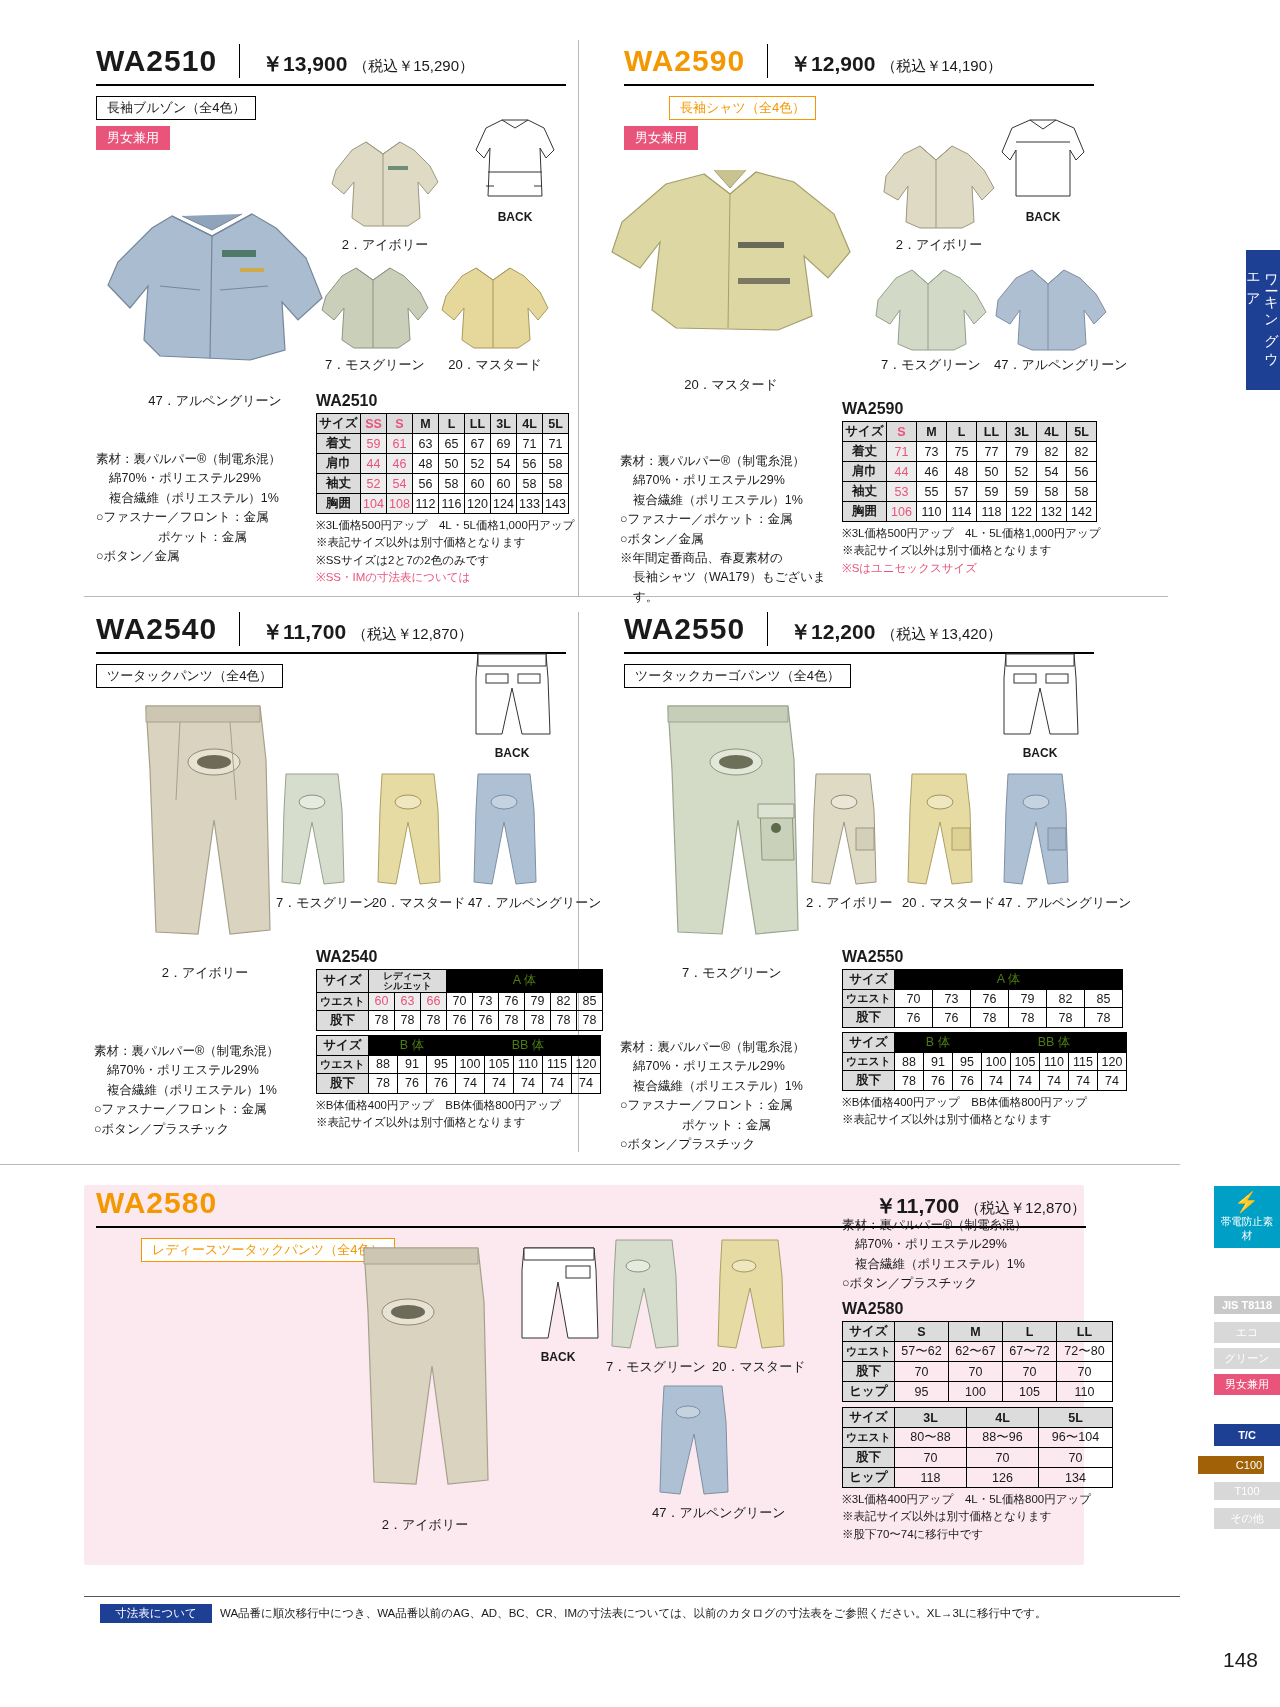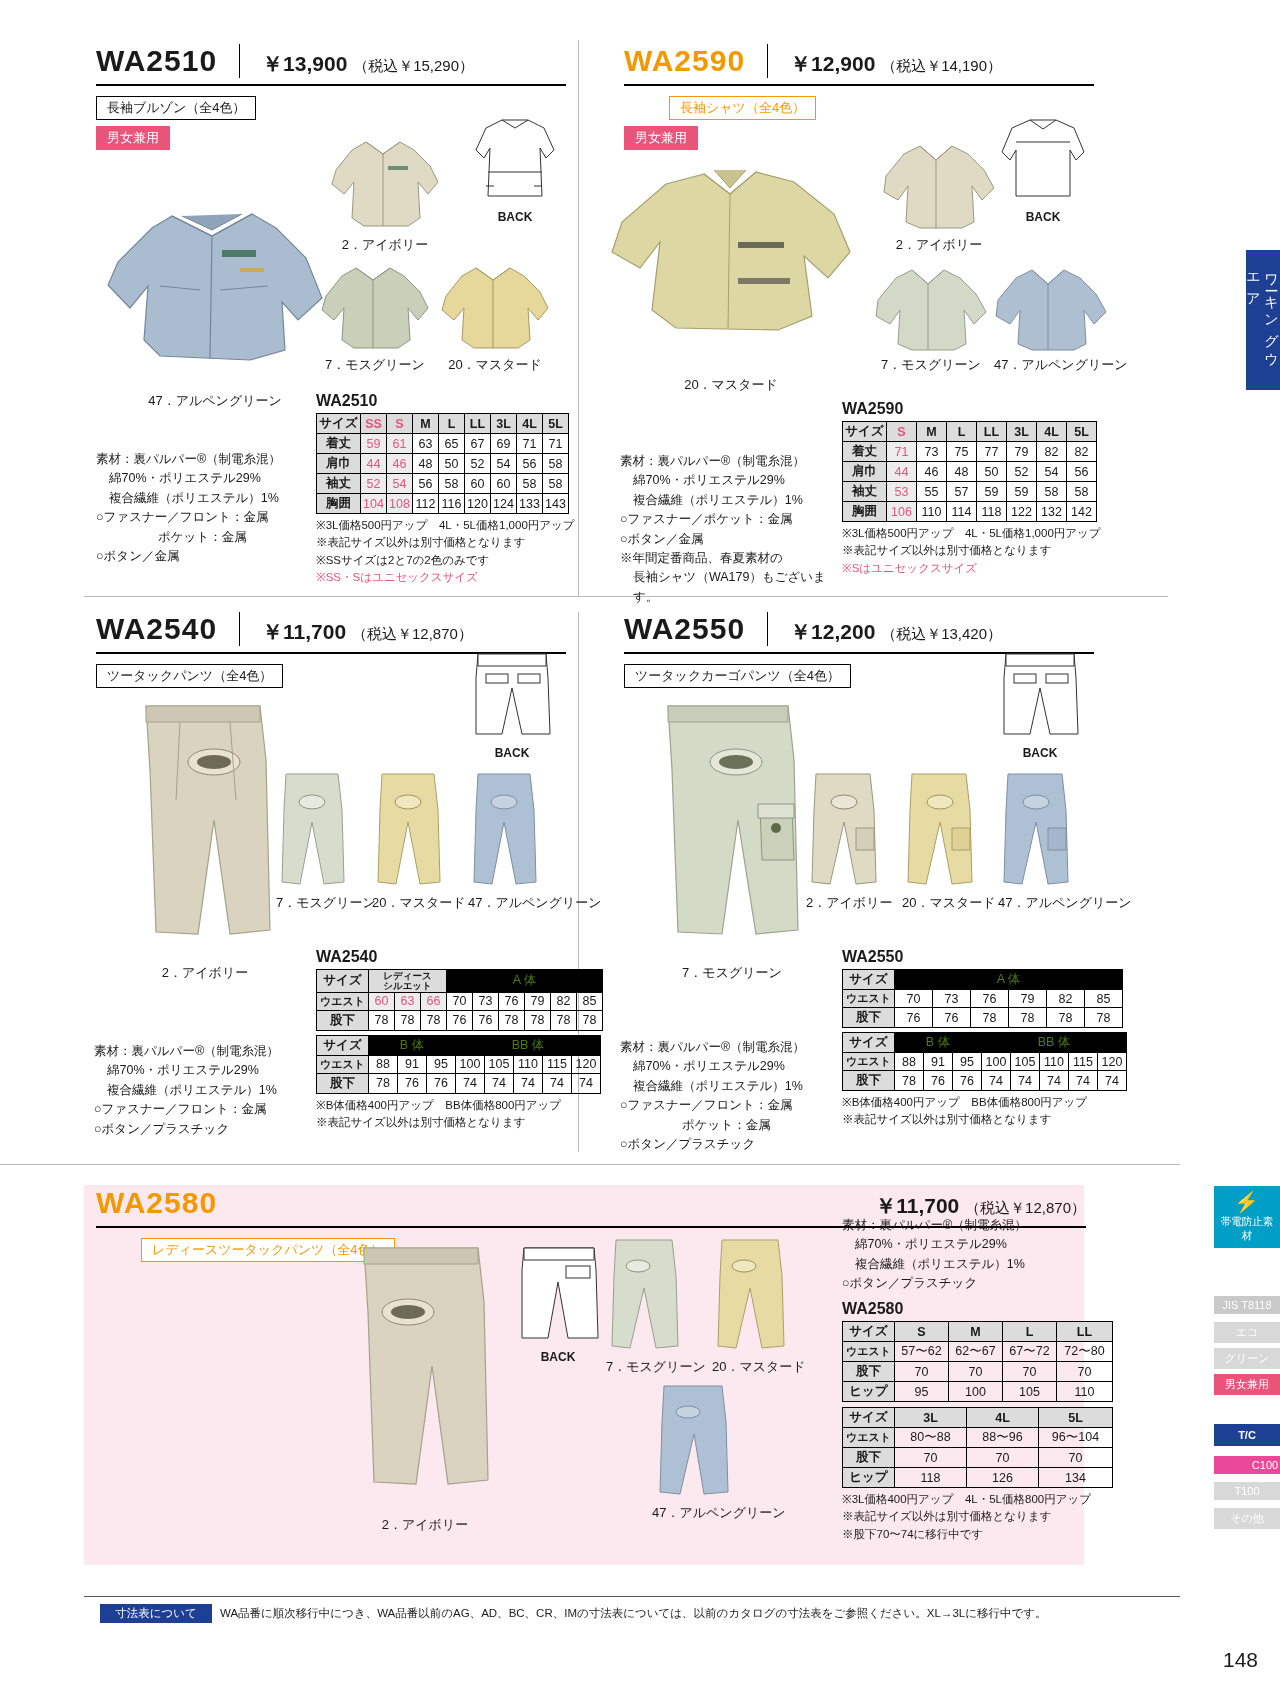--- a/index.html
+++ b/index.html
@@ -215,21 +215,21 @@
         <td>124</td>
         <td>133</td>
         <td>143</td>
       </tr>
     </tbody>
       </table>
     <div class="notes" style="margin-top:3px;">
       <div>※3L価格500円アップ　4L・5L価格1,000円アップ</div>
       <div>※表記サイズ以外は別寸価格となります</div>
       <div>※SSサイズは2と7の2色のみです</div>
-      <div class="pink">※SS・Sはユニセックスサイズ</div>
+      <div class="pink">※SS・IMの寸法表については</div>
     </div>
   </div>
 
   <div class="panel" style="left:624px;top:44px;width:470px;">
     <div class="hdr">
       <div class="code orange">WA2590</div>
       <div class="sep"></div>
       <div class="price">
         <span>￥12,900</span>
         <span class="tax">（税込￥14,190）</span>
@@ -765,37 +765,37 @@
 
   <div class="rail rail-blue" style="top:250px;height:140px;right:0;">
     <span>ワーキングウエア</span>
   </div>
 
   <div class="rail rail-cyan" style="top:1186px;right:0;">
     <div style="font-size:20px;line-height:1;">⚡</div>
     <div style="margin-top:3px;">帯電防止素材</div>
   </div>
 
-  <div class="rail rail-sm" style="top:1296px;right:0;background:#c9c9c9;color:#fff;font-weight:normal;">
+  <div class="rail rail-sm" style="top:1296px;right:0;background:#c9c9c9;color:#fff;font-weight:bold;">
     <span>JIS T8118</span>
   </div>
   <div class="rail rail-sm" style="top:1322px;right:0;background:#d8d8d8;color:#fff;">
     <span>エコ</span>
   </div>
   <div class="rail rail-sm" style="top:1348px;right:0;background:#d8d8d8;color:#fff;">
     <span>グリーン</span>
   </div>
   <div class="rail rail-sm" style="top:1374px;right:0;background:#e9547b;color:#fff;">
     <span>男女兼用</span>
   </div>
 
   <div class="rail rail-sm" style="top:1424px;right:0;background:#1d3f94;color:#fff;font-weight:bold;padding:5px 0;">
     <span>T/C</span>
   </div>
-  <div class="rail rail-sm" style="top:1456px;right:0;background:#ec4899;color:#fff;padding-left:36px;">
+  <div class="rail rail-sm" style="top:1456px;right:16px;background:#a16207;color:#fff;padding-left:36px;">
     <span>C100</span>
   </div>
   <div class="rail rail-sm" style="top:1482px;right:0;background:#d8d8d8;color:#fff;">
     <span>T100</span>
   </div>
   <div class="rail rail-sm" style="top:1508px;right:0;background:#d8d8d8;color:#fff;">
     <span>その他</span>
   </div>
 
   <div class="hline" style="left:84px;top:1596px;width:1096px;height:1px;background:#555;"></div>

